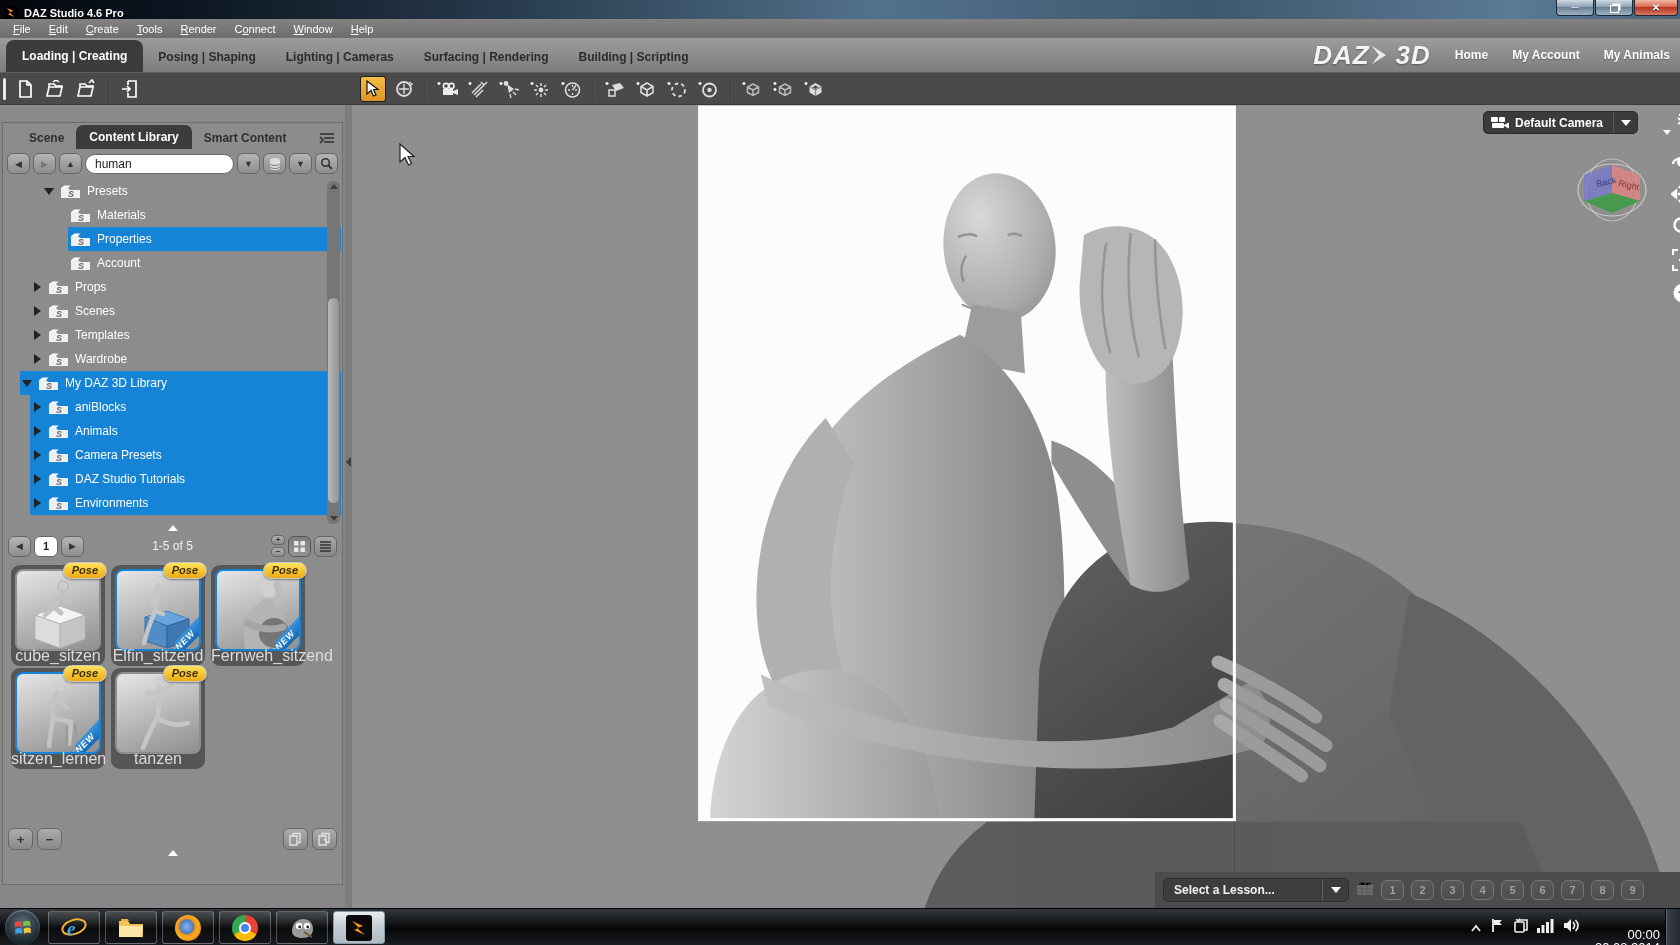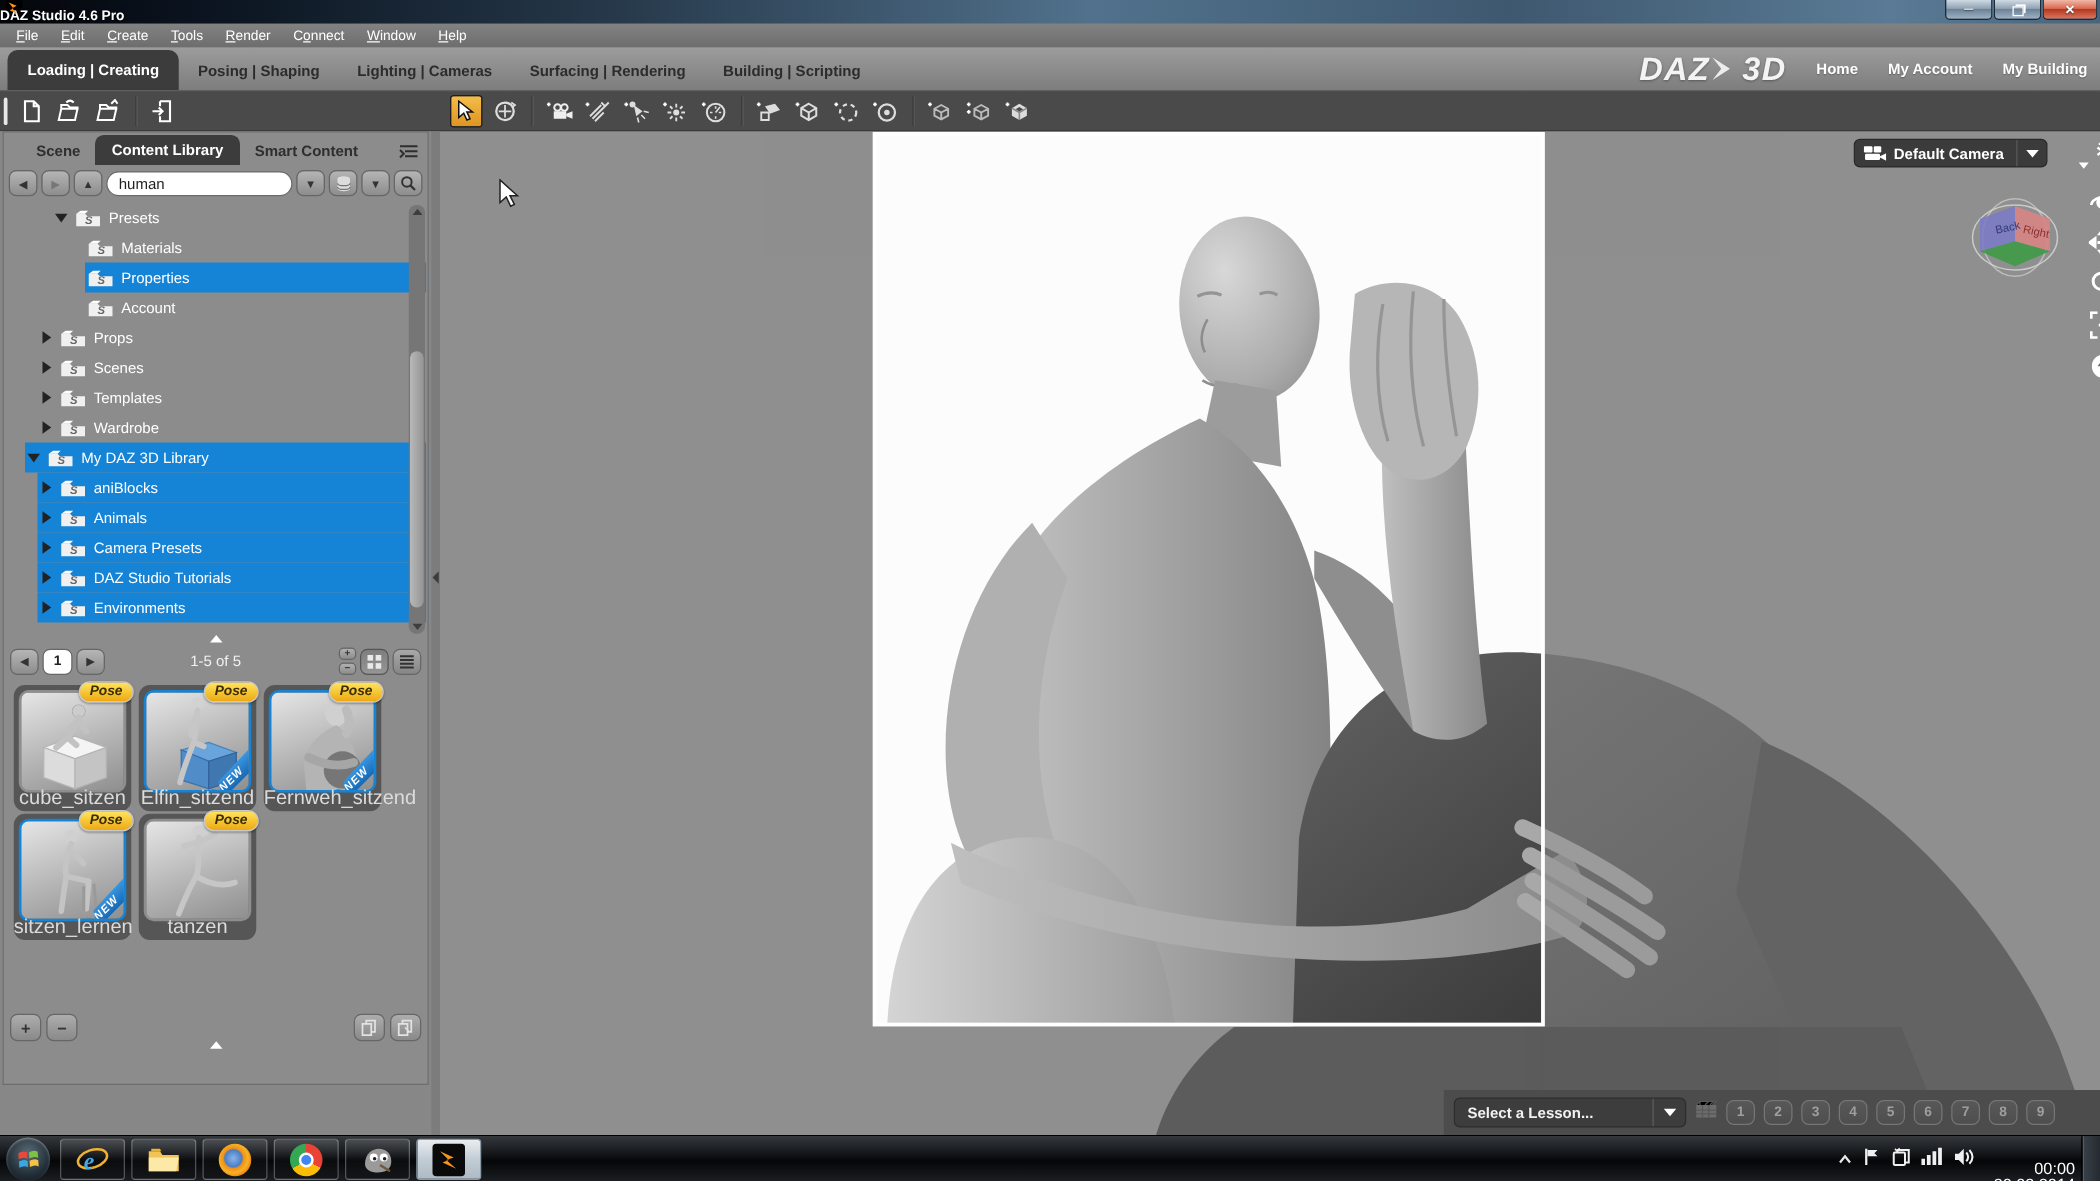--- a/index.html
+++ b/index.html
@@ -3,21 +3,21 @@
 <meta charset="utf-8">
 <style>
   * { box-sizing: border-box; margin: 0; padding: 0; }
   body { width: 1680px; height: 945px; overflow: hidden; background: #8a8a8a;
          font-family: "Liberation Sans", sans-serif; position: relative; }
   #app { position: absolute; inset: 0; }
 
   
   .titlebar { position: absolute; top: 0; left: 0; right: 0; height: 19px;
     background: linear-gradient(90deg,#04060a 0%,#0b1420 10%,#243647 28%,#51718c 52%,#3e586f 72%,#5a7a95 90%,#49647c 100%);
-    display: flex; align-items: flex-start; flex-direction: column; }
+    display: flex; align-items: flex-end; }
   .app-icon { width: 13px; height: 13px; margin: 0 6px 0 5px; background: #000; border-radius: 2px; position: relative; }
   .app-icon svg { position: absolute; inset: 1px; }
   .title-text { color: #fff; font-size: 11px; font-weight: bold; text-shadow: 0 1px 2px #000; }
   .winbtns { position: absolute; right: 2px; top: 0; display: flex; }
   .winbtn { width: 38px; height: 16px; border: 1px solid #1c2a38; border-top: none;
     border-radius: 0 0 4px 4px; background: linear-gradient(#cfd9e2,#8fa3b4 45%,#6c8296 50%,#9eb2c2);
     color: #fff; display: flex; align-items: center; justify-content: center;
     font-size: 10px; font-weight: bold; text-shadow: 0 1px 1px #333; margin-left: 1px; }
   .winbtn.close { width: 44px; background: linear-gradient(#f0b8a8,#d96a50 45%,#b43820 50%,#d87860); }
   .winbtn .restore-glyph { width: 9px; height: 8px; border: 1px solid #fff; box-shadow: 2px -2px 0 -0.5px #fff; margin-top: 2px; }
@@ -42,21 +42,21 @@
   .toolbar { position: absolute; top: 72px; left: 0; right: 0; height: 33px;
     background: #4a4a4a; border-top: 1px solid #5f5f5f; border-bottom: 1px solid #3a3a3a; }
   .tb-handle { position: absolute; left: 3px; top: 5px; width: 3px; height: 22px; background: #e8e8e8; border-radius: 2px; }
   .tbgroup { position: absolute; top: 3px; display: flex; align-items: center; gap: 5px; }
   .tbtn { width: 26px; height: 26px; display: flex; align-items: center; justify-content: center; border-radius: 3px; }
   .tbtn.active { background: linear-gradient(#f6bd49,#dd9422); border: 1px solid #1e1e1e; }
   .tsep { width: 2px; height: 24px; background: linear-gradient(90deg,#353535,#5e5e5e); margin: 0 3px; }
   .cursor-overlay { position: absolute; pointer-events: none; z-index: 50; }
 
   
-  .leftpanel { position: absolute; top: 105px; left: 0; width: 345px; height: 803px; background: #878787; }
+  .leftpanel { position: absolute; top: 122px; left: 0; width: 345px; height: 803px; background: #878787; }
   .panel-inner { position: absolute; left: 2px; right: 2px; top: 0; bottom: 40px; border: 1px solid #6e6e6e; background: #8c8c8c; }
 
   .ptabs { position: absolute; top: 2px; left: 0; right: 0; height: 24px; display: flex; align-items: flex-end; padding-left: 14px; }
   .ptab { font-size: 12px; font-weight: bold; color: #2e2e2e; padding: 4px 12px; }
   .ptab.active { background: #3c3c3c; color: #fff; border-radius: 7px 7px 0 0; padding: 5px 13px; }
   .ptab-menu { position: absolute; right: 4px; top: 4px; width: 22px; height: 20px; display:flex; align-items:center; justify-content:center; }
 
   .pnav { position: absolute; top: 27px; left: 0; right: 0; height: 27px; display: flex; align-items: center; gap: 3px; padding: 0 4px; }
   .nbtn { width: 23px; height: 21px; border-radius: 6px; border: 1px solid #666;
     background: linear-gradient(#b5b5b5,#8d8d8d); color: #333; font-size: 9px;
@@ -216,21 +216,21 @@
     <div class="actright">
       <span class="daz-logo">
         <span>DAZ</span>
         <svg width="26" height="22" viewBox="0 0 26 22">
           <path d="M2 2 L16 11 L2 20 L9 11 Z" fill="#ececec"></path>
         </svg>
         <span>3D</span>
       </span>
       <span class="actlink">Home</span>
       <span class="actlink">My Account</span>
-      <span class="actlink">My Building</span>
+      <span class="actlink">My Animals</span>
     </div>
   </div>
 
   <div class="toolbar">
     <span class="tb-handle"></span>
     <div class="tbgroup" style="left:12px">
       <span class="tbtn">
         <svg width="20" height="20" viewBox="0 0 20 20">
             <path d="M5 2 h7 l4 4 v12 h-11 z M12 2 v4 h4" fill="none" stroke="#fff" stroke-width="1.7"></path>
           </svg>

